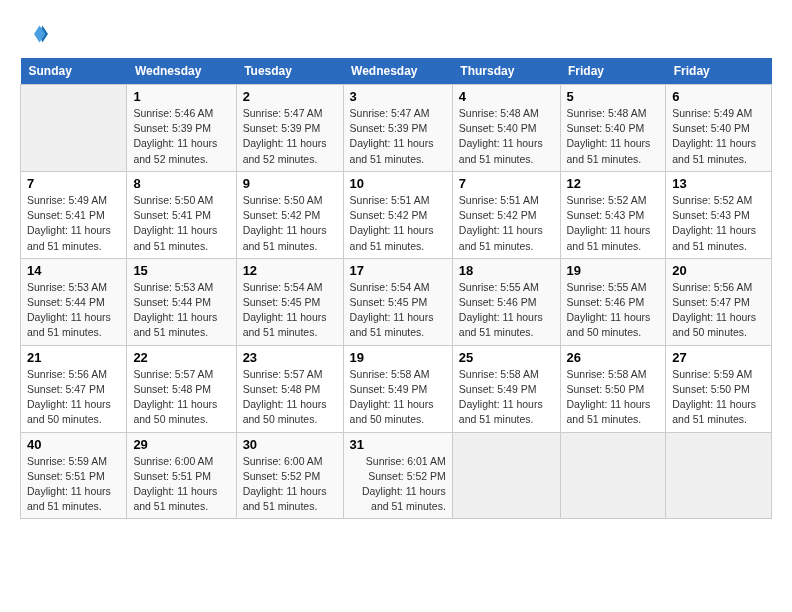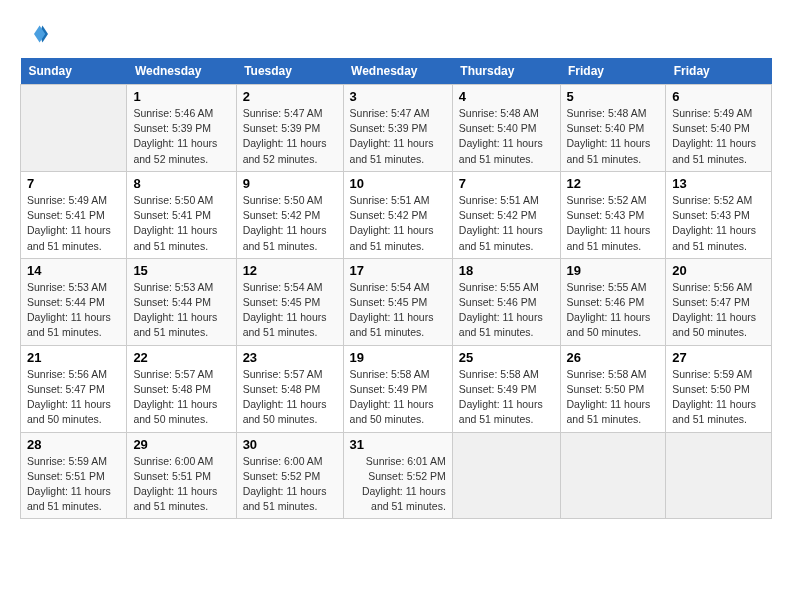--- a/index.html
+++ b/index.html
@@ -311,21 +311,21 @@
         <td>
           <span class="day-num">27</span>
           <div class="day-detail" style="white-space: pre-line;">Sunrise: 5:59 AM
 Sunset: 5:50 PM
 Daylight: 11 hours
 and 51 minutes.</div>
         </td>
       </tr>
       <tr>
         <td>
-          <span class="day-num">28</span>
+          <span class="day-num">40</span>
           <div class="day-detail" style="white-space: pre-line;">Sunrise: 5:59 AM
 Sunset: 5:51 PM
 Daylight: 11 hours
 and 51 minutes.</div>
         </td>
         <td>
           <span class="day-num">29</span>
           <div class="day-detail" style="white-space: pre-line;">Sunrise: 6:00 AM
 Sunset: 5:51 PM
 Daylight: 11 hours

